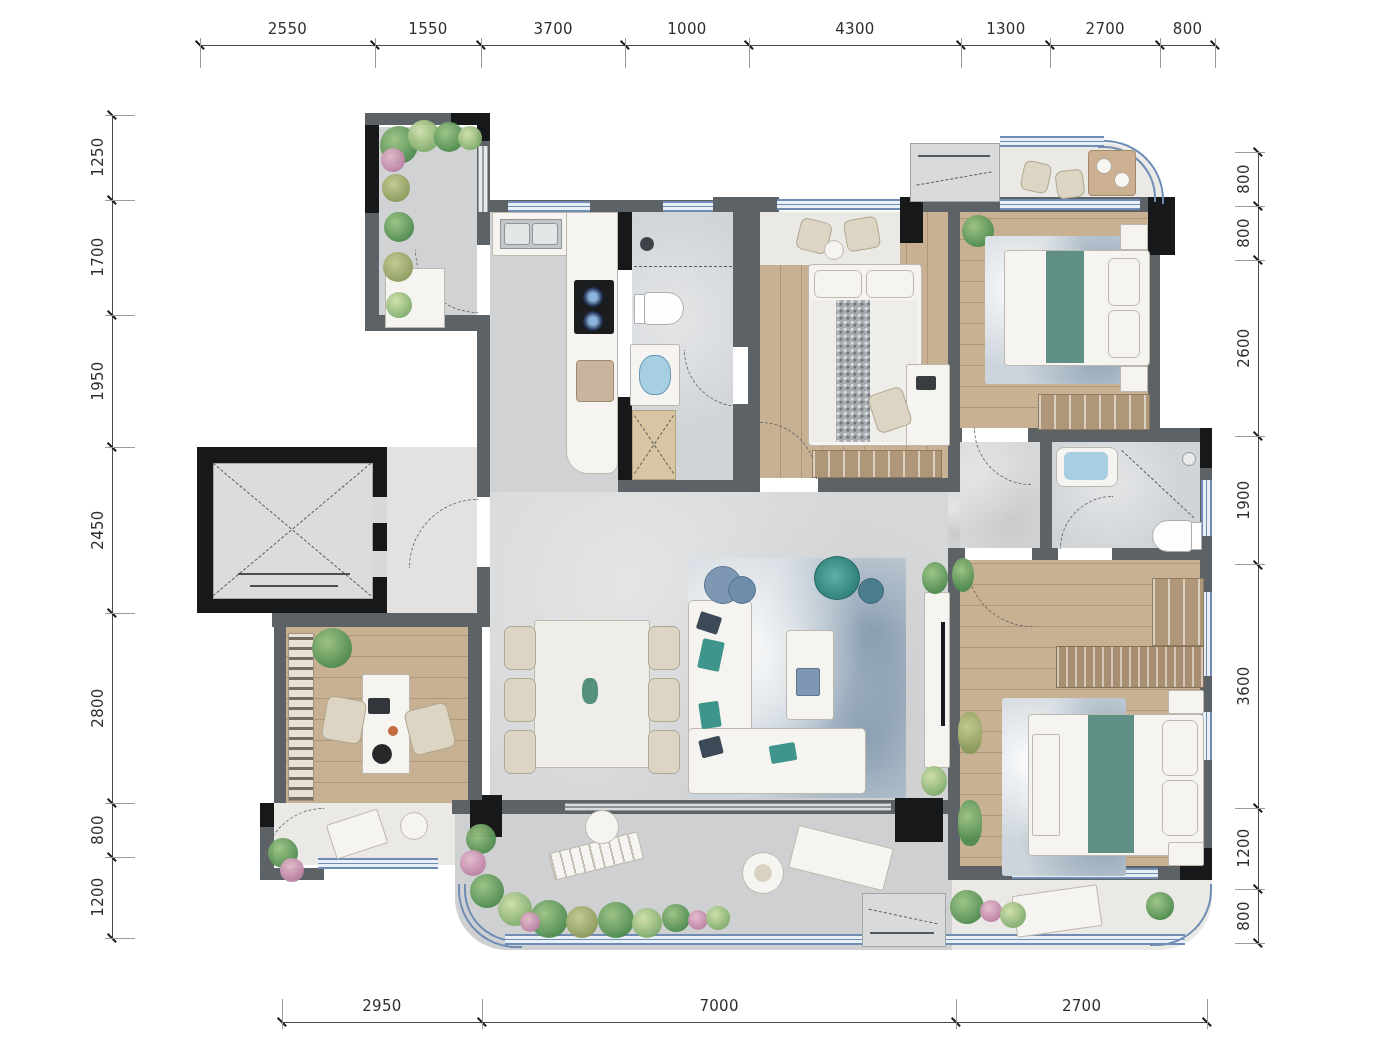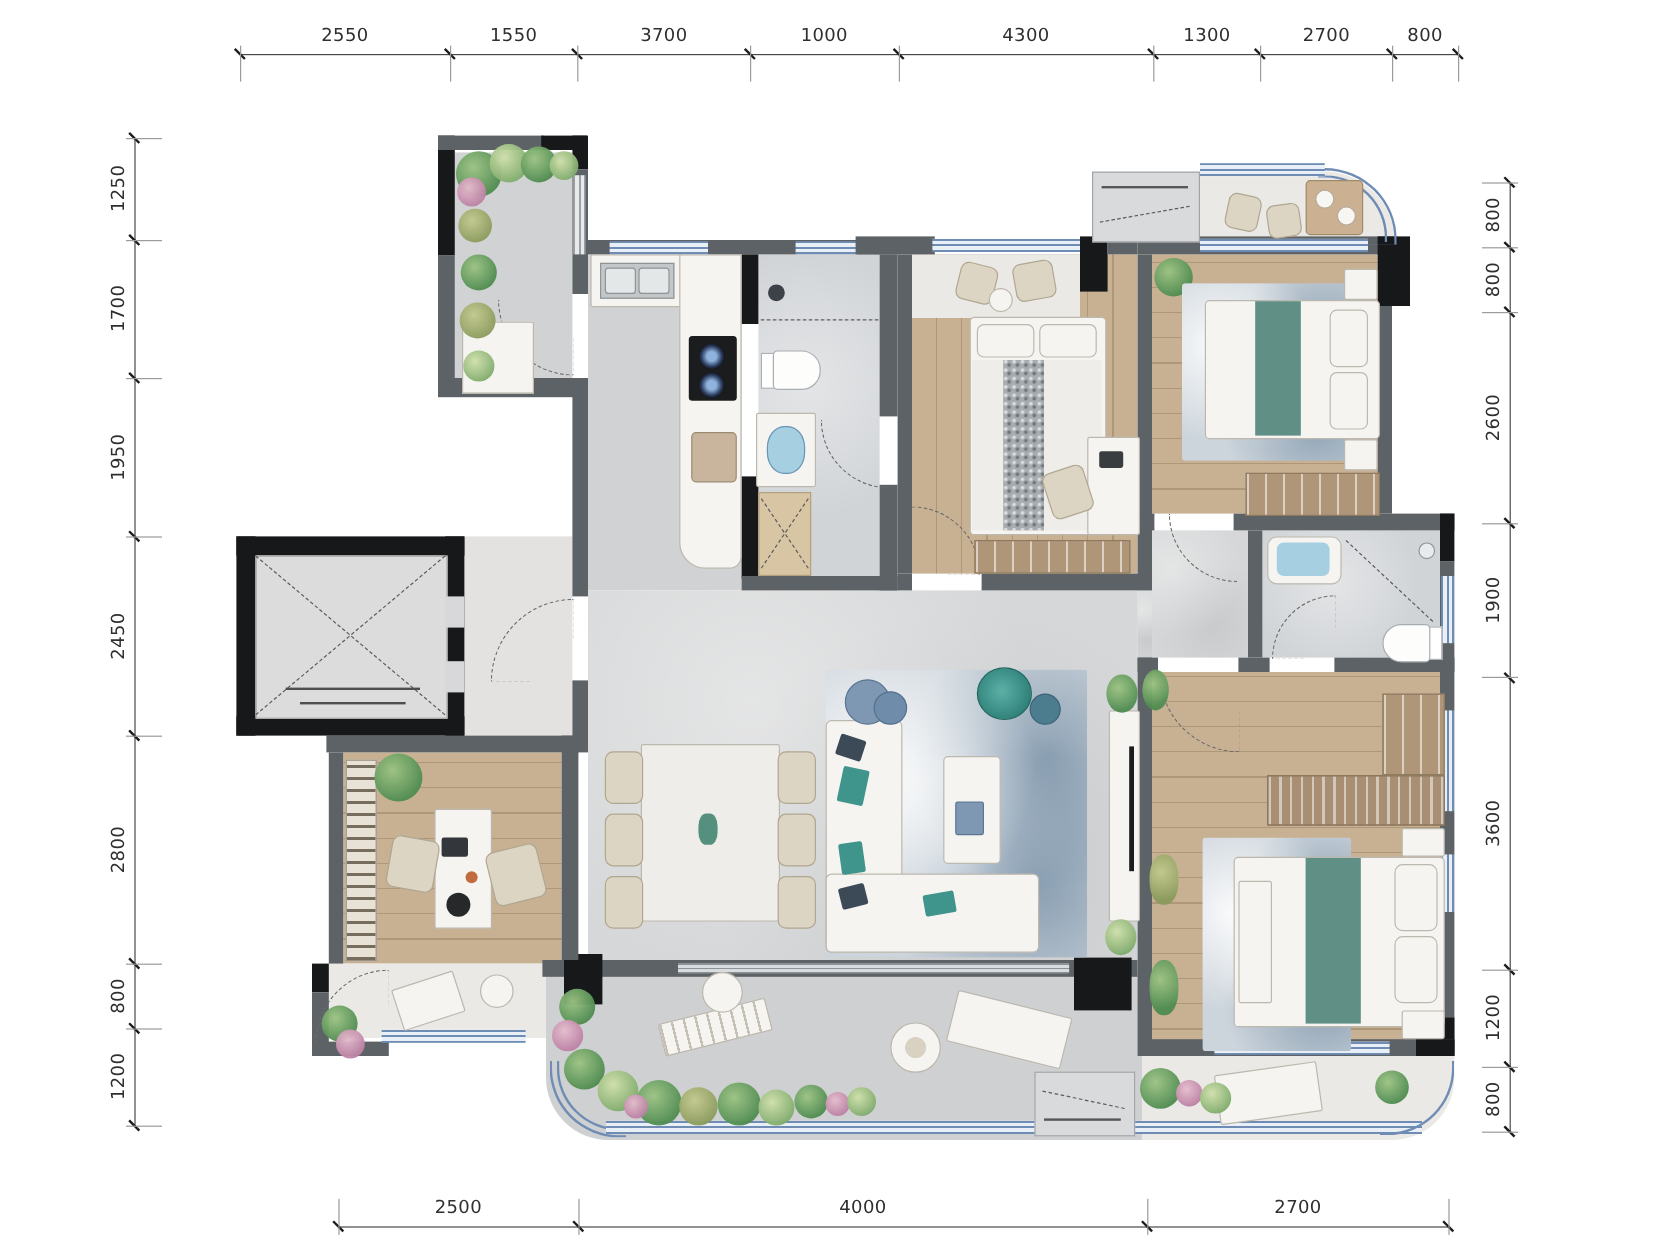--- a/index.html
+++ b/index.html
@@ -92,22 +92,22 @@
       <div class="dimlab" style="left: 1187.57px; top: 38px; transform: translate(-50%, -100%);">800</div>
       <div class="dimline" style="left: 282px; top: 1022px; width: 925px; height: 1.2px;"></div>
       <div class="dimtick" style="left: 276px; top: 1021.2px;"></div>
       <div class="dimext" style="left: 282px; top: 999px; width: 1px; height: 30px;"></div>
       <div class="dimtick" style="left: 475.908px; top: 1021.2px;"></div>
       <div class="dimext" style="left: 481.908px; top: 999px; width: 1px; height: 30px;"></div>
       <div class="dimtick" style="left: 950.267px; top: 1021.2px;"></div>
       <div class="dimext" style="left: 956.267px; top: 999px; width: 1px; height: 30px;"></div>
       <div class="dimtick" style="left: 1201px; top: 1021.2px;"></div>
       <div class="dimext" style="left: 1207px; top: 999px; width: 1px; height: 30px;"></div>
-      <div class="dimlab" style="left: 381.954px; top: 1015px; transform: translate(-50%, -100%);">2500</div>
-      <div class="dimlab" style="left: 719.088px; top: 1015px; transform: translate(-50%, -100%);">4000</div>
+      <div class="dimlab" style="left: 381.954px; top: 1015px; transform: translate(-50%, -100%);">2950</div>
+      <div class="dimlab" style="left: 719.088px; top: 1015px; transform: translate(-50%, -100%);">7000</div>
       <div class="dimlab" style="left: 1081.63px; top: 1015px; transform: translate(-50%, -100%);">2700</div>
       <div class="dimline" style="left: 112px; top: 115px; width: 1.2px; height: 823px;"></div>
       <div class="dimtick" style="left: 106px; top: 114.2px;"></div>
       <div class="dimext" style="left: 105px; top: 115px; width: 30px; height: 1px;"></div>
       <div class="dimtick" style="left: 106px; top: 198.871px;"></div>
       <div class="dimext" style="left: 105px; top: 199.671px; width: 30px; height: 1px;"></div>
       <div class="dimtick" style="left: 106px; top: 314.023px;"></div>
       <div class="dimext" style="left: 105px; top: 314.823px; width: 30px; height: 1px;"></div>
       <div class="dimtick" style="left: 106px; top: 446.109px;"></div>
       <div class="dimext" style="left: 105px; top: 446.909px; width: 30px; height: 1px;"></div>

